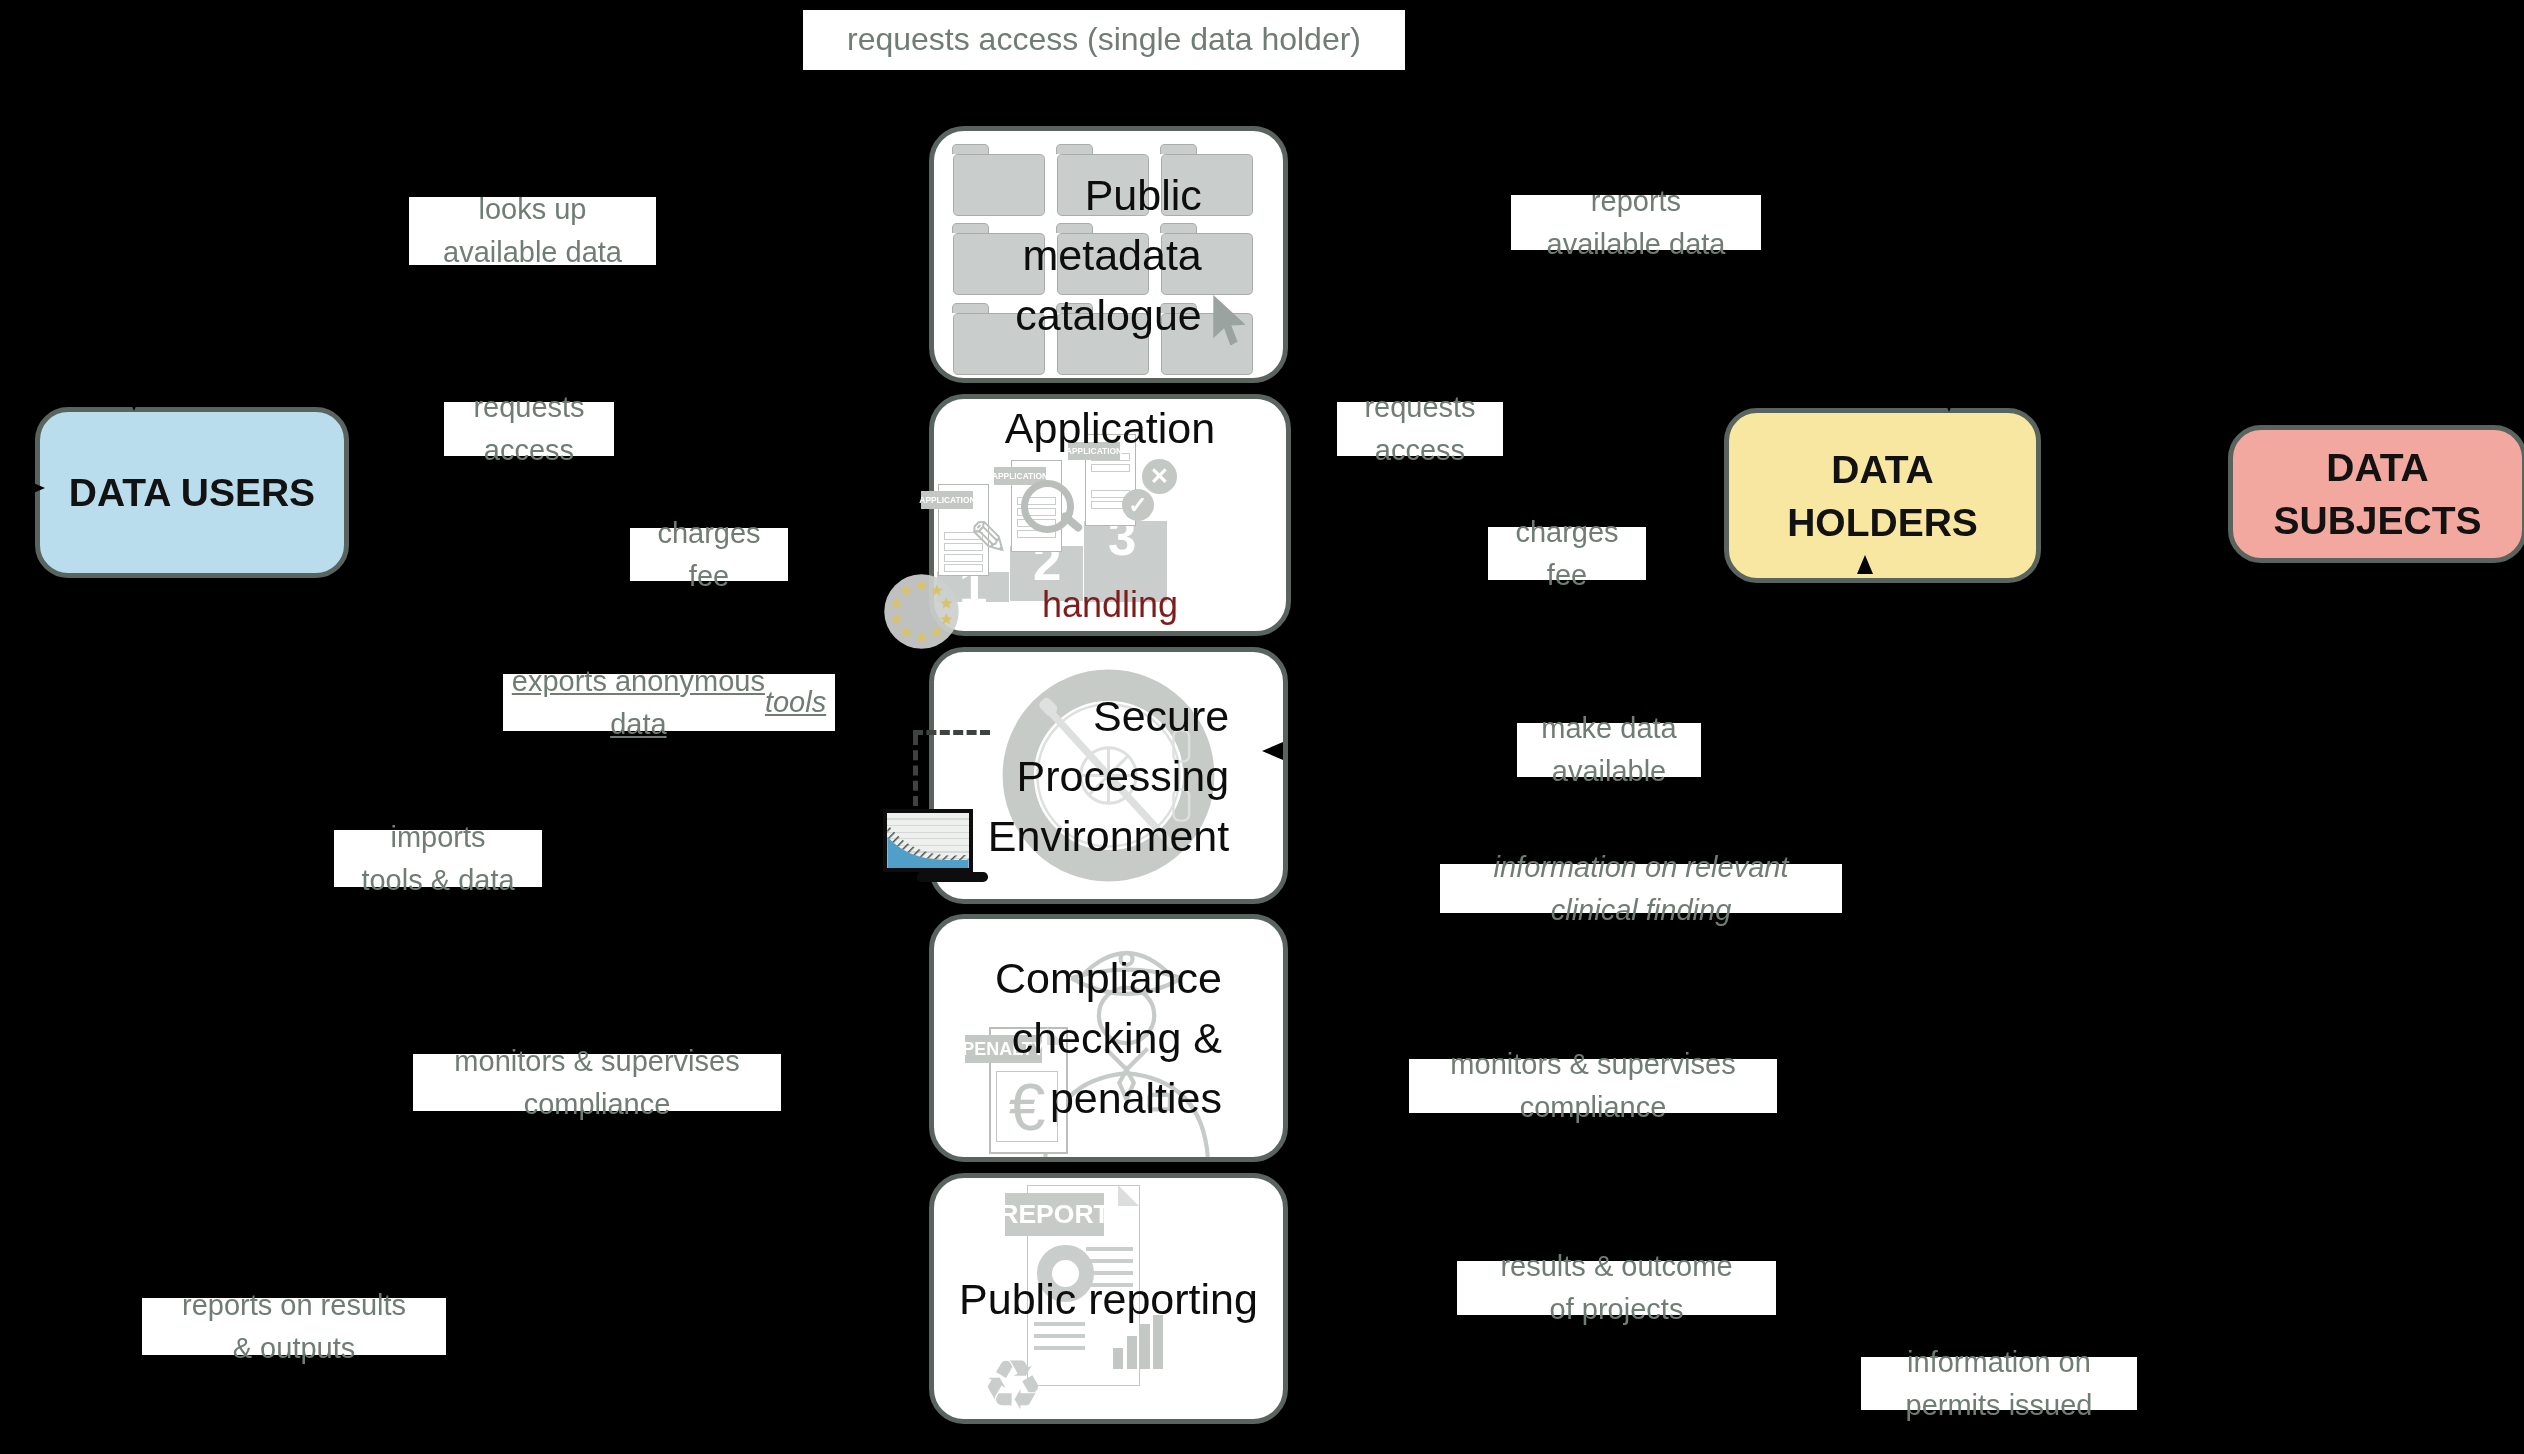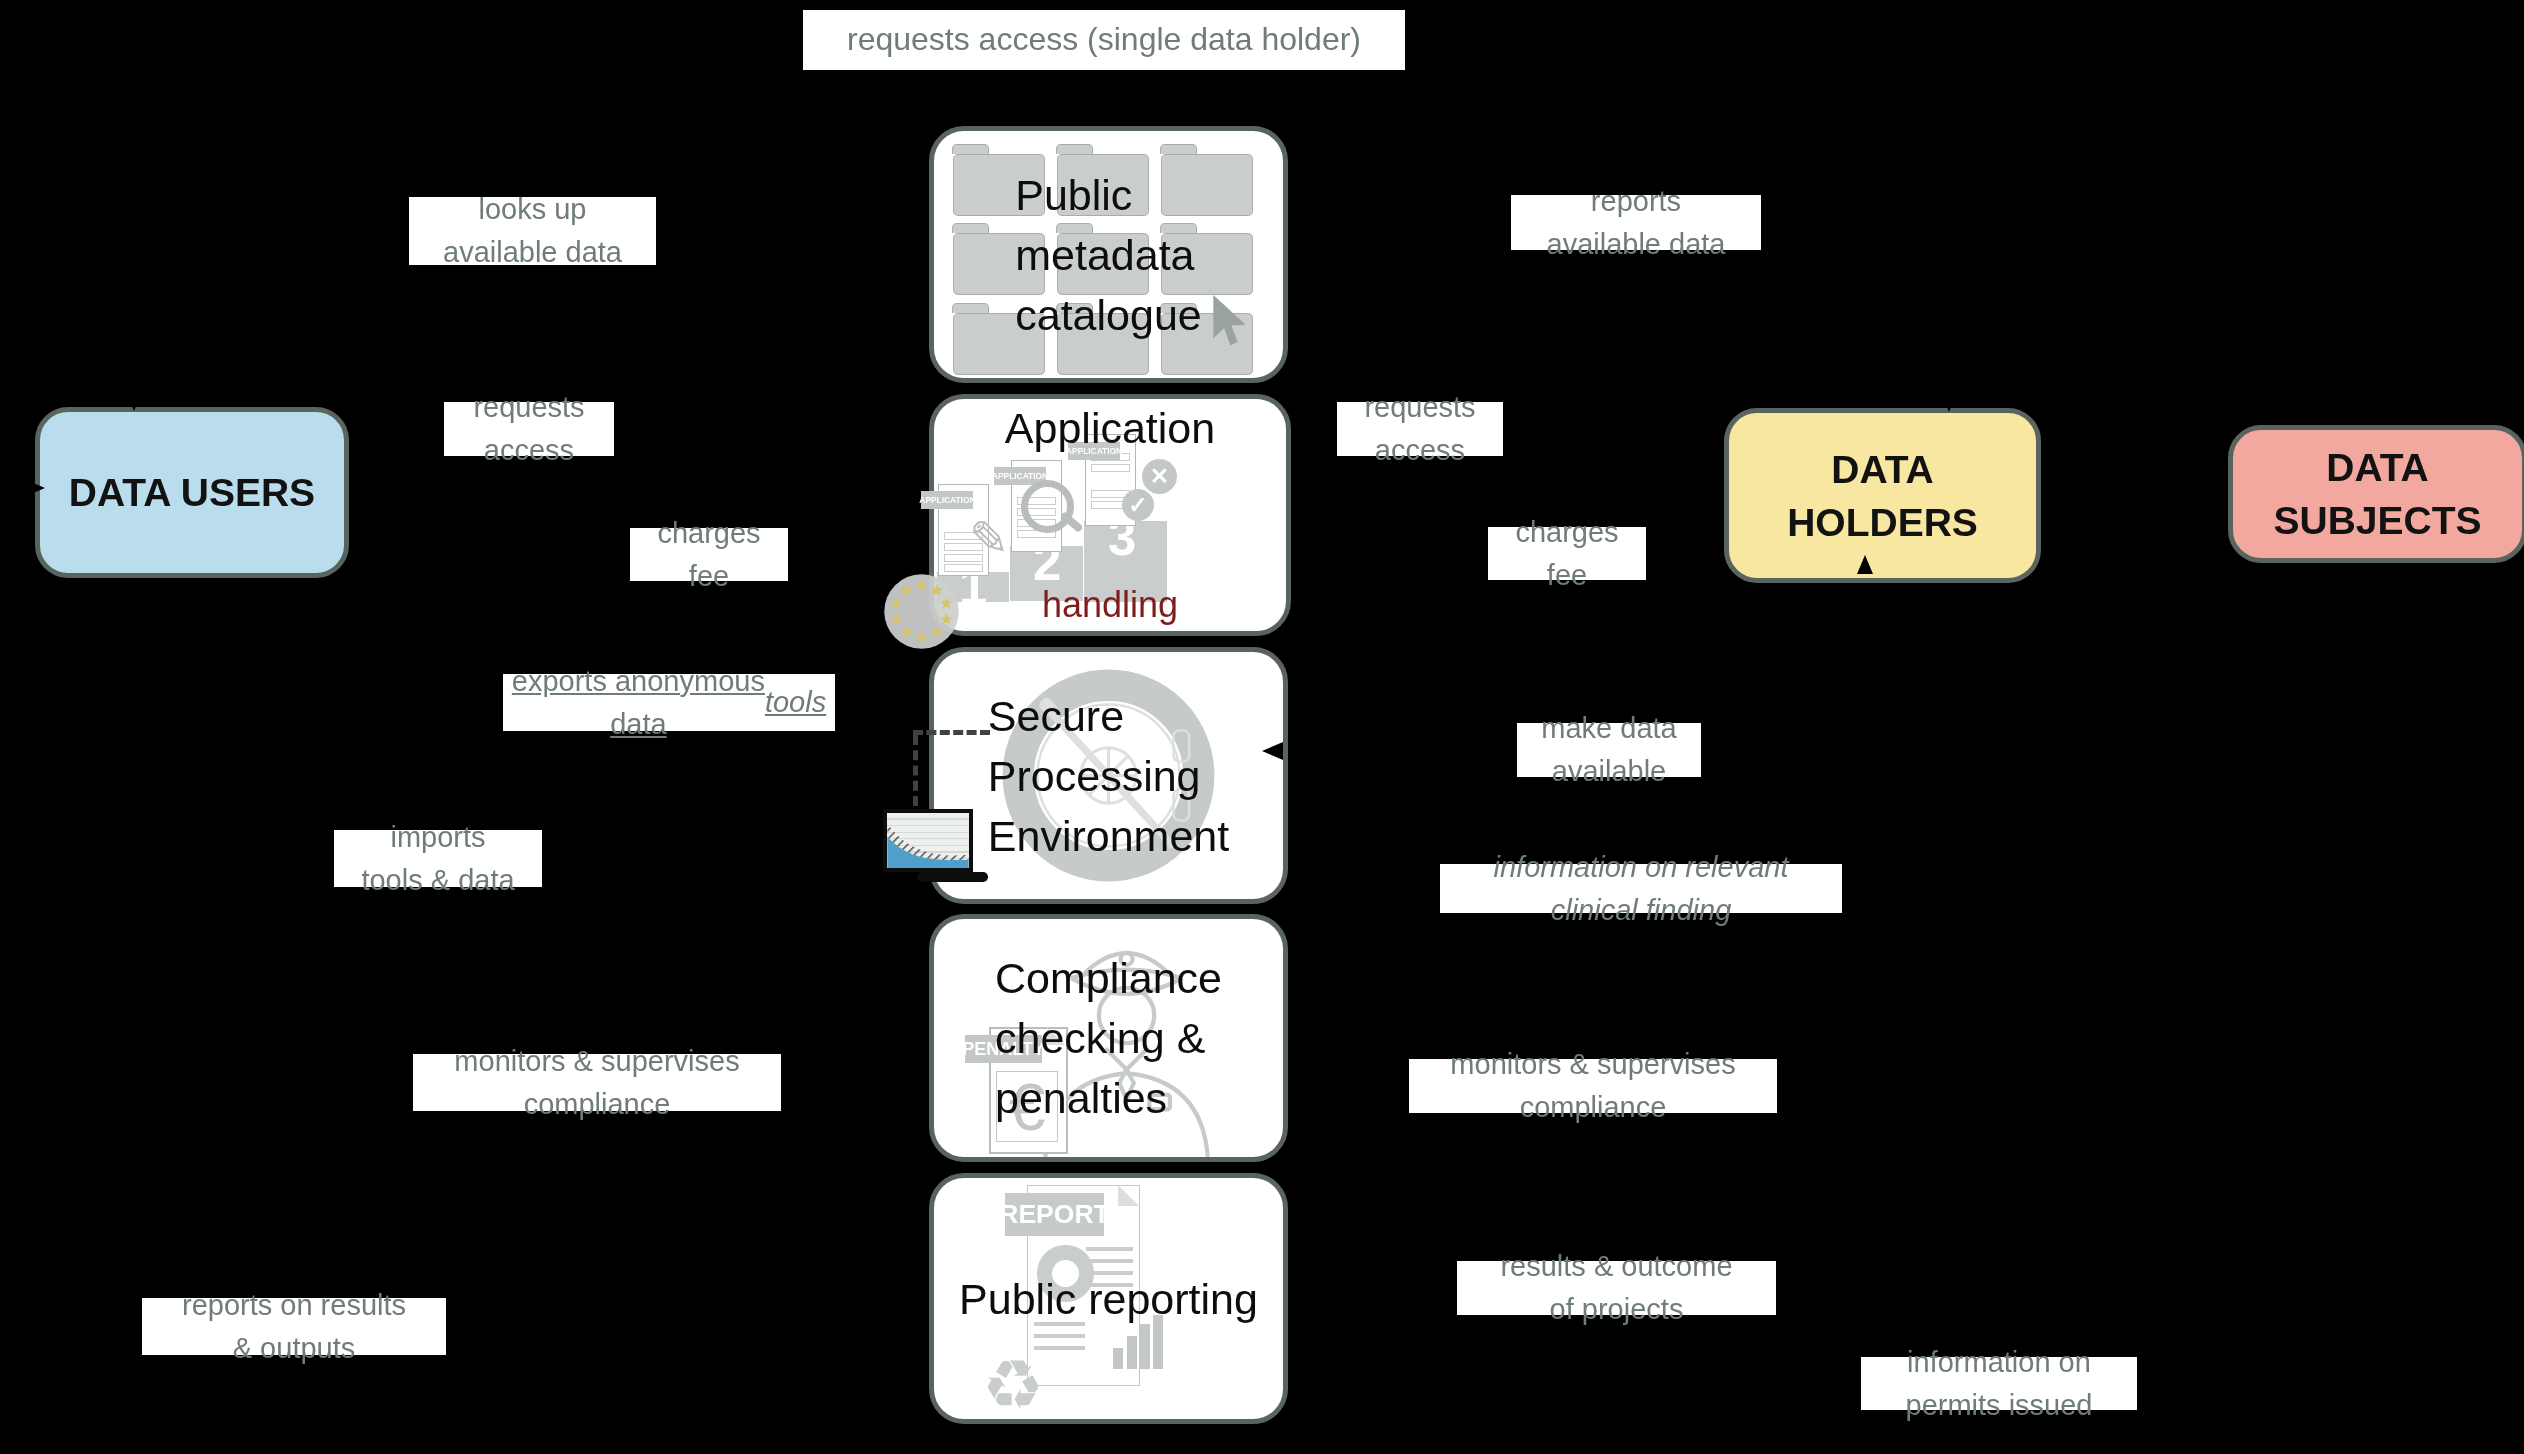--- a/index.html
+++ b/index.html
@@ -17,21 +17,21 @@
   .actor{position:absolute;border:5.4px solid #59645e;border-radius:33px;display:flex;
          align-items:center;justify-content:center;text-align:center;font-weight:bold;
          color:#121212;font-size:39px;line-height:53px;white-space:pre-line;}
   .actor.users{left:35px;top:407px;width:304px;height:161px;background:#badded;}
   .actor.holders{left:1724px;top:408px;width:307px;height:165px;background:#f8e7a1;}
   .actor.subjects{left:2228px;top:425px;width:289px;height:128px;background:#f2a89e;}
   
   .pbox{position:absolute;left:929px;width:349px;background:#fff;border:5.4px solid #59645e;
         border-radius:35px;overflow:visible;}
   .pbox .title{position:absolute;left:0;top:0;width:100%;height:100%;display:flex;
-        align-items:center;justify-content:center;text-align:left;color:#0d0d0d;
+        align-items:center;justify-content:center;text-align:right;color:#0d0d0d;
         font-size:43px;line-height:60px;white-space:pre-line;z-index:5;}
   .ttop{position:absolute;top:4.8px;left:0;width:100%;text-align:center;color:#0d0d0d;
         font-size:43px;z-index:5;}
   .tbottom{position:absolute;bottom:4.8px;left:0;width:100%;text-align:center;color:#7f1d1d;
         font-size:36px;z-index:5;}
   
   .folder{position:absolute;width:90px;height:60px;background:#c9cdcb;border:1.8px solid #a8ada9;
           border-radius:4.8px;z-index:1;}
   .folder::before{content:"";position:absolute;left:-1.8px;top:-11.4px;width:35px;height:9.6px;
           background:#c9cdcb;border:1.8px solid #a8ada9;border-bottom:none;border-radius:4.8px 4.8px 0 0;}

